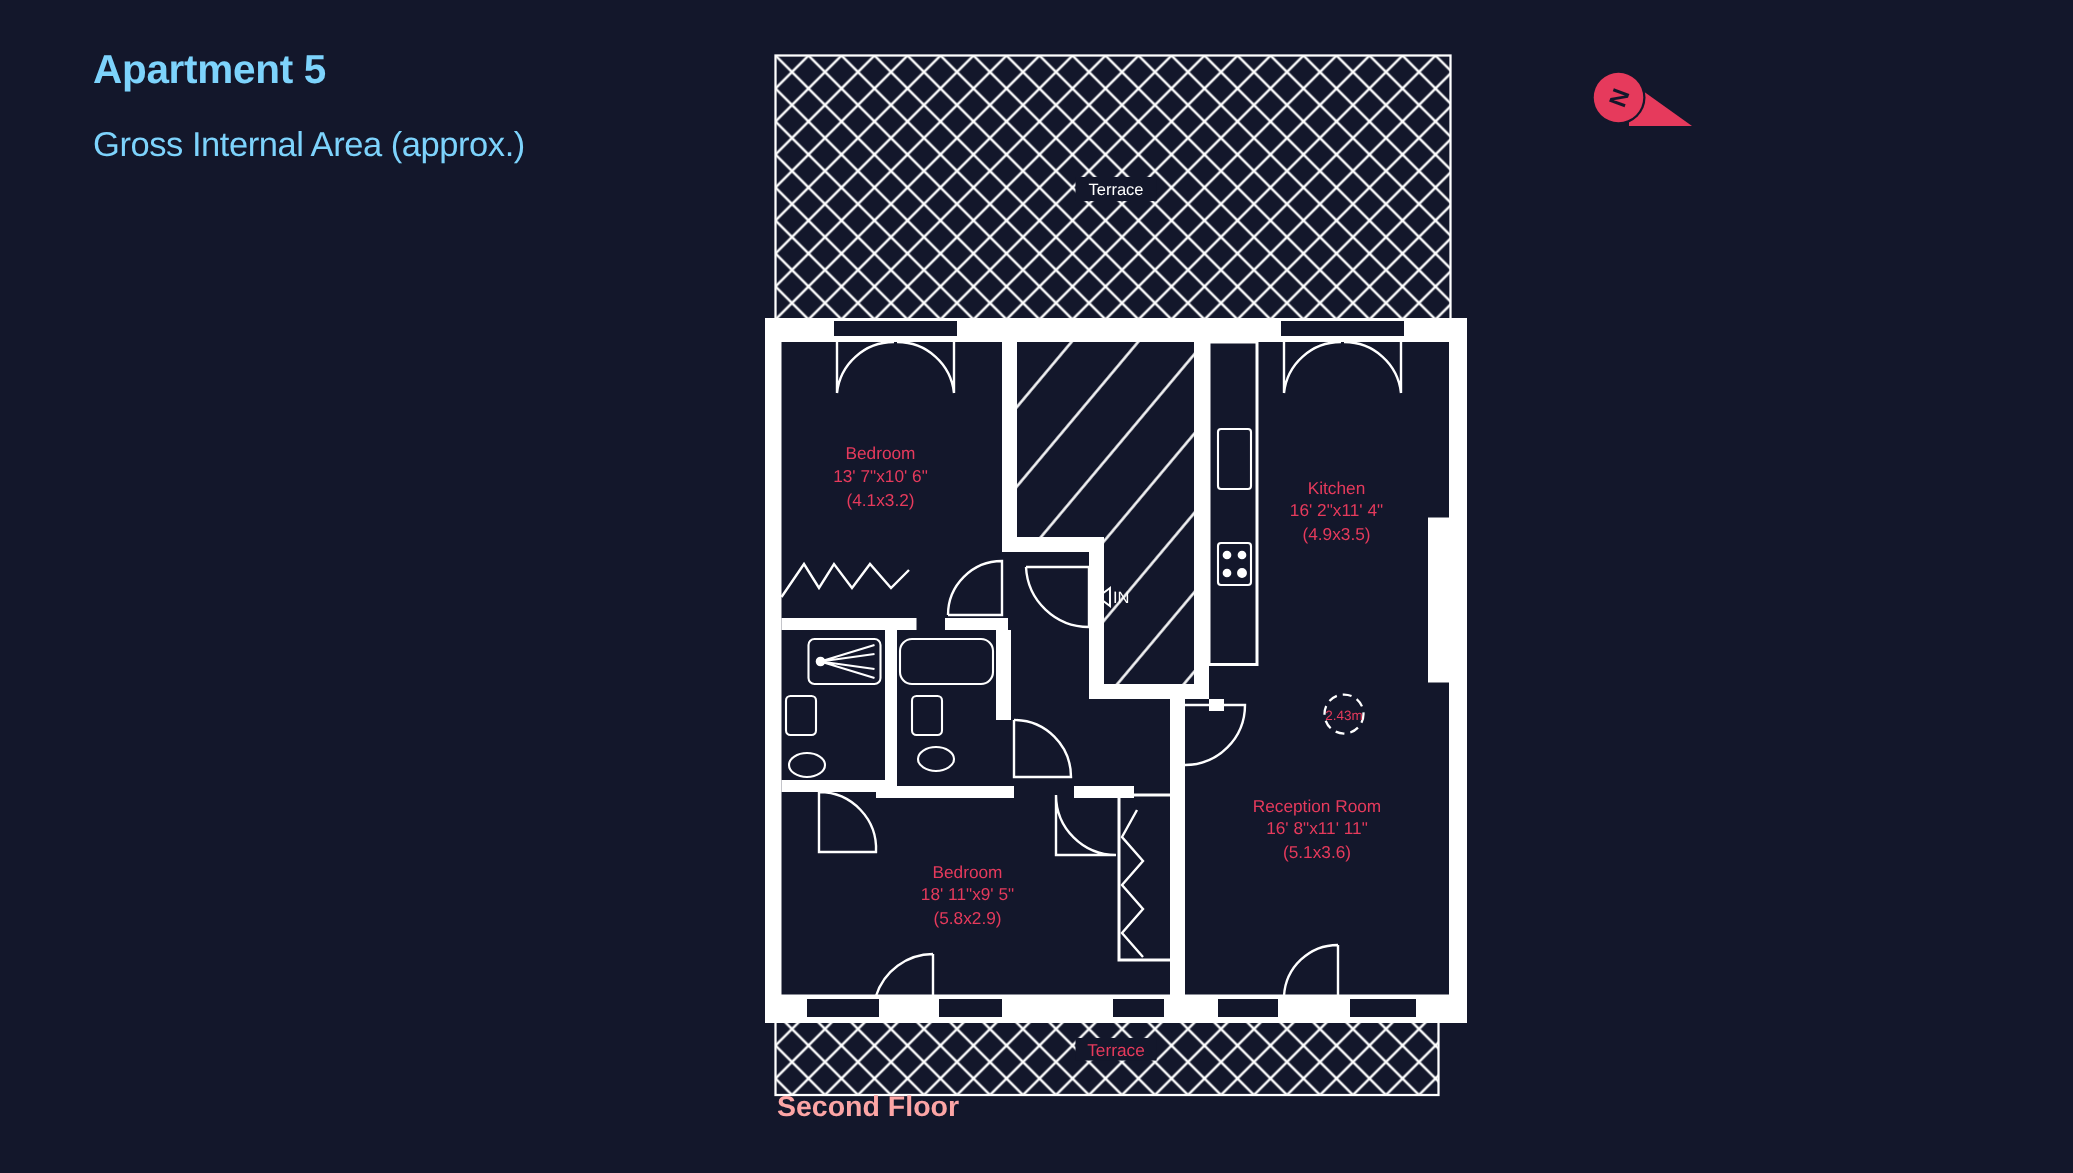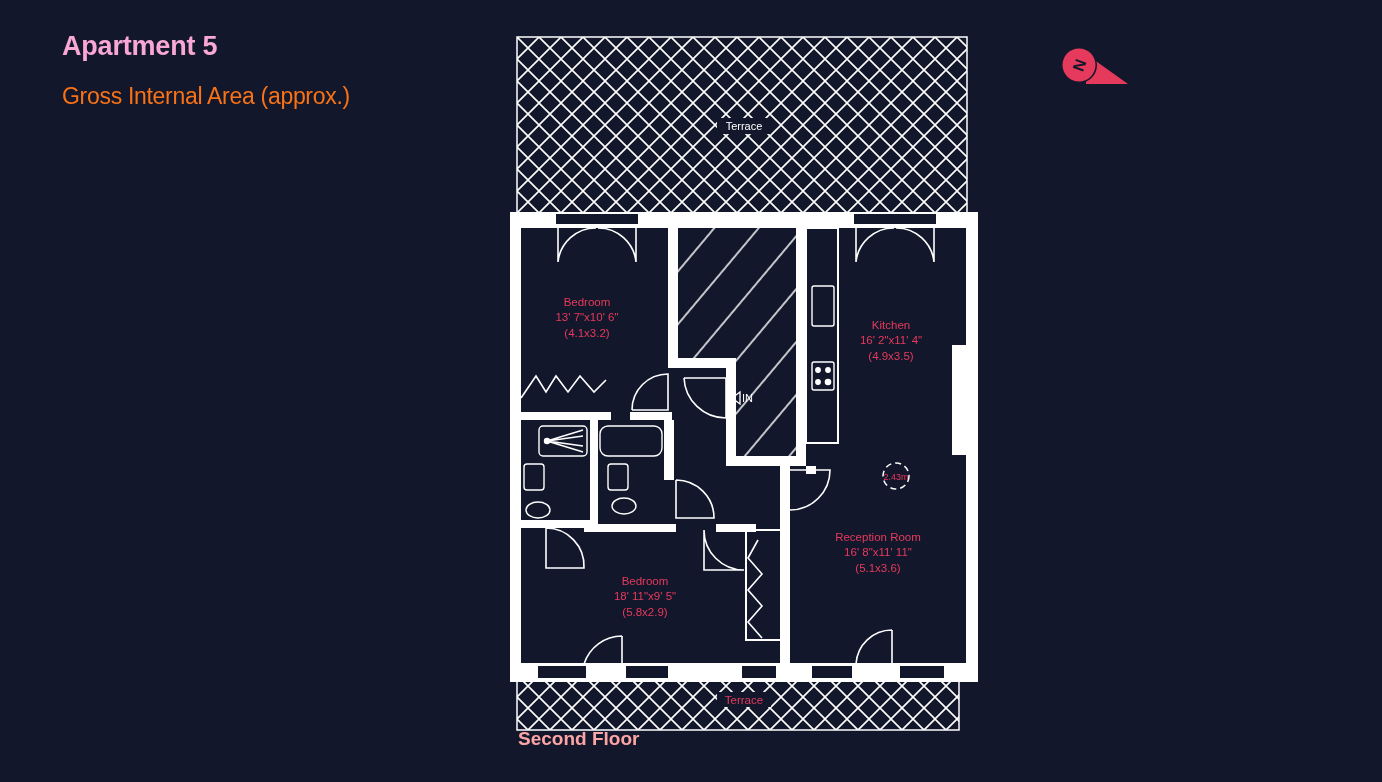--- a/index.html
+++ b/index.html
@@ -4,25 +4,25 @@
 <style>
   html, body { margin:0; padding:0; }
   body {
     width:1382px; height:782px; overflow:hidden;
     background:#13172b;
     font-family:"Liberation Sans", sans-serif;
     position:relative;
   }
   .title {
     position:absolute; left:62px; top:31px;
-    font-size:27px; font-weight:bold; color:#f9a8d4; letter-spacing:-0.2px;
+    font-size:27px; font-weight:bold; color:#7dd3fc; letter-spacing:-0.2px;
   }
   .gia {
     position:absolute; left:62px; top:81px;
-    font-size:23px; color:#f97316; line-height:30px; letter-spacing:-0.3px;
+    font-size:23px; color:#7dd3fc; line-height:30px; letter-spacing:-0.3px;
   }
   .floor-label {
     position:absolute; left:518px; top:728px;
     font-size:19px; font-weight:bold; color:#fca5a5;
   }
   .compass { position:absolute; left:1060px; top:46px; width:70px; height:40px; }
   .plan { position:absolute; left:0; top:0; }
   .room-label { fill:#e63a5c; font-family:"Liberation Sans", sans-serif; font-size:11.5px; text-anchor:middle; }
   .white-label { fill:#ffffff; font-family:"Liberation Sans", sans-serif; font-size:11px; text-anchor:middle; }
 </style>

